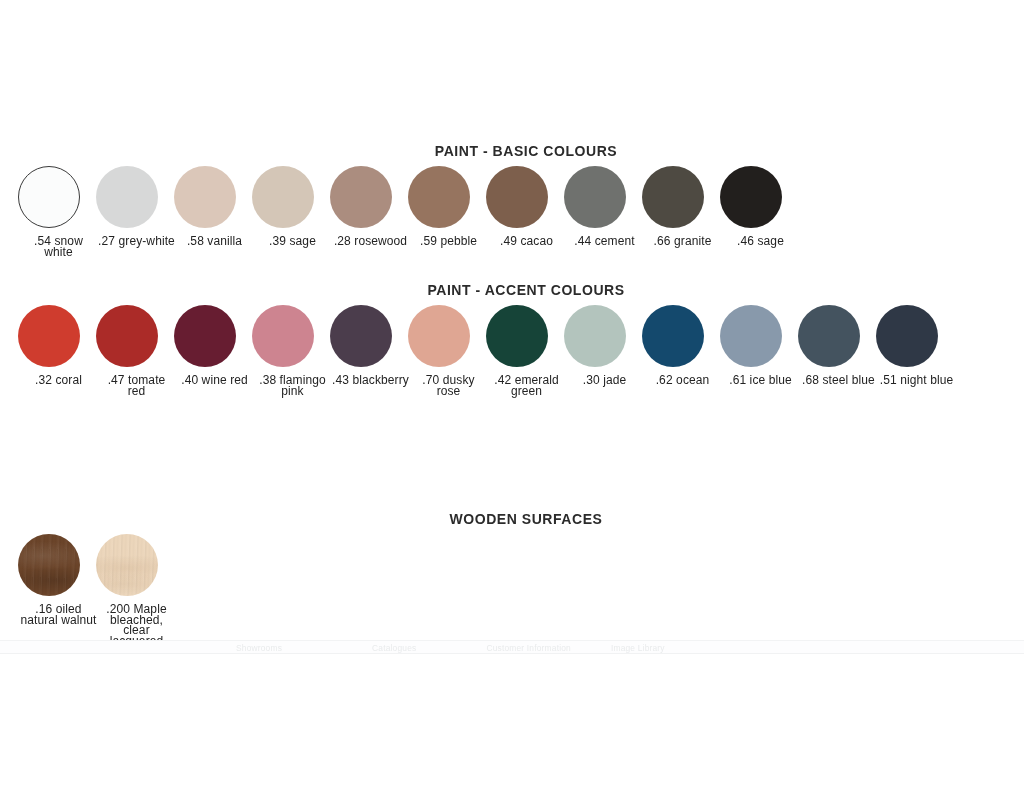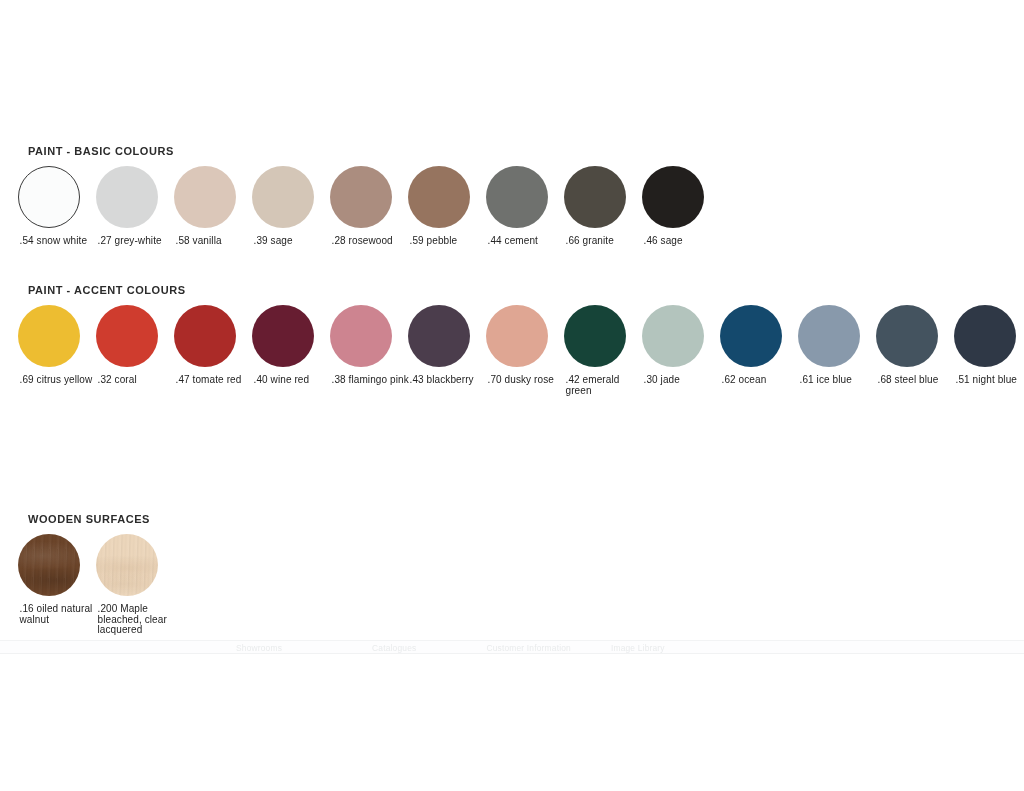--- a/index.html
+++ b/index.html
@@ -32,29 +32,30 @@
   .section {
     position: absolute;
     left: 0;
     width: 1024px;
   }
   #section-basic   { top: 146px; }
   #section-accent  { top: 285px; }
   #section-wood    { top: 514px; }
 
   .section-title {
-    font-size: 11px;
+    font-size: 14px;
     letter-spacing: 0.55px;
     font-weight: 700;
     color: #2b2b2b;
     padding-left: 28px;
     margin: 0 0 0 0;
     line-height: 11px;
     text-transform: uppercase;
     white-space: nowrap;
+    text-align: center;
   }
 
   .swatch-grid {
     display: flex;
     flex-wrap: wrap;
     padding-left: 10px;
     margin-top: 9px;
   }
 
   .swatch {
@@ -72,24 +73,24 @@
     border-radius: 50%;
     position: relative;
     flex: 0 0 auto;
   }
   .chip.outlined {
     border: 1px solid #3a3a3a;
   }
 
   .swatch-label {
     margin-top: 8px;
-    font-size: 10px;
+    font-size: 12px;
     line-height: 10.5px;
     letter-spacing: 0.1px;
-    text-align: left;
+    text-align: center;
     color: #232323;
     width: 78px;
     word-wrap: break-word;
     margin-left: 19px;
   }
 
   
   .chip.wood {
     overflow: hidden;
   }
@@ -184,41 +185,41 @@
         </div>
         <div class="swatch">
           <div class="chip" style="background: rgb(171, 141, 127);"></div>
           <div class="swatch-label">.28 rosewood</div>
         </div>
         <div class="swatch">
           <div class="chip" style="background: rgb(150, 116, 95);"></div>
           <div class="swatch-label">.59 pebble</div>
         </div>
         <div class="swatch">
+          <div class="chip" style="background: rgb(125, 95, 76);"></div>
+          <div class="swatch-label">.49 cacao</div>
+        </div>
+        <div class="swatch">
           <div class="chip" style="background: rgb(111, 113, 110);"></div>
           <div class="swatch-label">.44 cement</div>
         </div>
         <div class="swatch">
           <div class="chip" style="background: rgb(78, 74, 66);"></div>
           <div class="swatch-label">.66 granite</div>
         </div>
         <div class="swatch">
           <div class="chip" style="background: rgb(34, 31, 29);"></div>
           <div class="swatch-label">.46 sage</div>
         </div>
       </div>
   </section>
 
   <section class="section" id="section-accent">
     <h2 class="section-title">PAINT - ACCENT COLOURS</h2>
     <div class="swatch-grid" id="grid-accent">
-        <div class="swatch">
-          <div class="chip" style="background: rgb(237, 189, 49);"></div>
-          <div class="swatch-label">.69 citrus yellow</div>
-        </div>
         <div class="swatch">
           <div class="chip" style="background: rgb(207, 60, 46);"></div>
           <div class="swatch-label">.32 coral</div>
         </div>
         <div class="swatch">
           <div class="chip" style="background: rgb(171, 43, 40);"></div>
           <div class="swatch-label">.47 tomate red</div>
         </div>
         <div class="swatch">
           <div class="chip" style="background: rgb(103, 29, 49);"></div>

